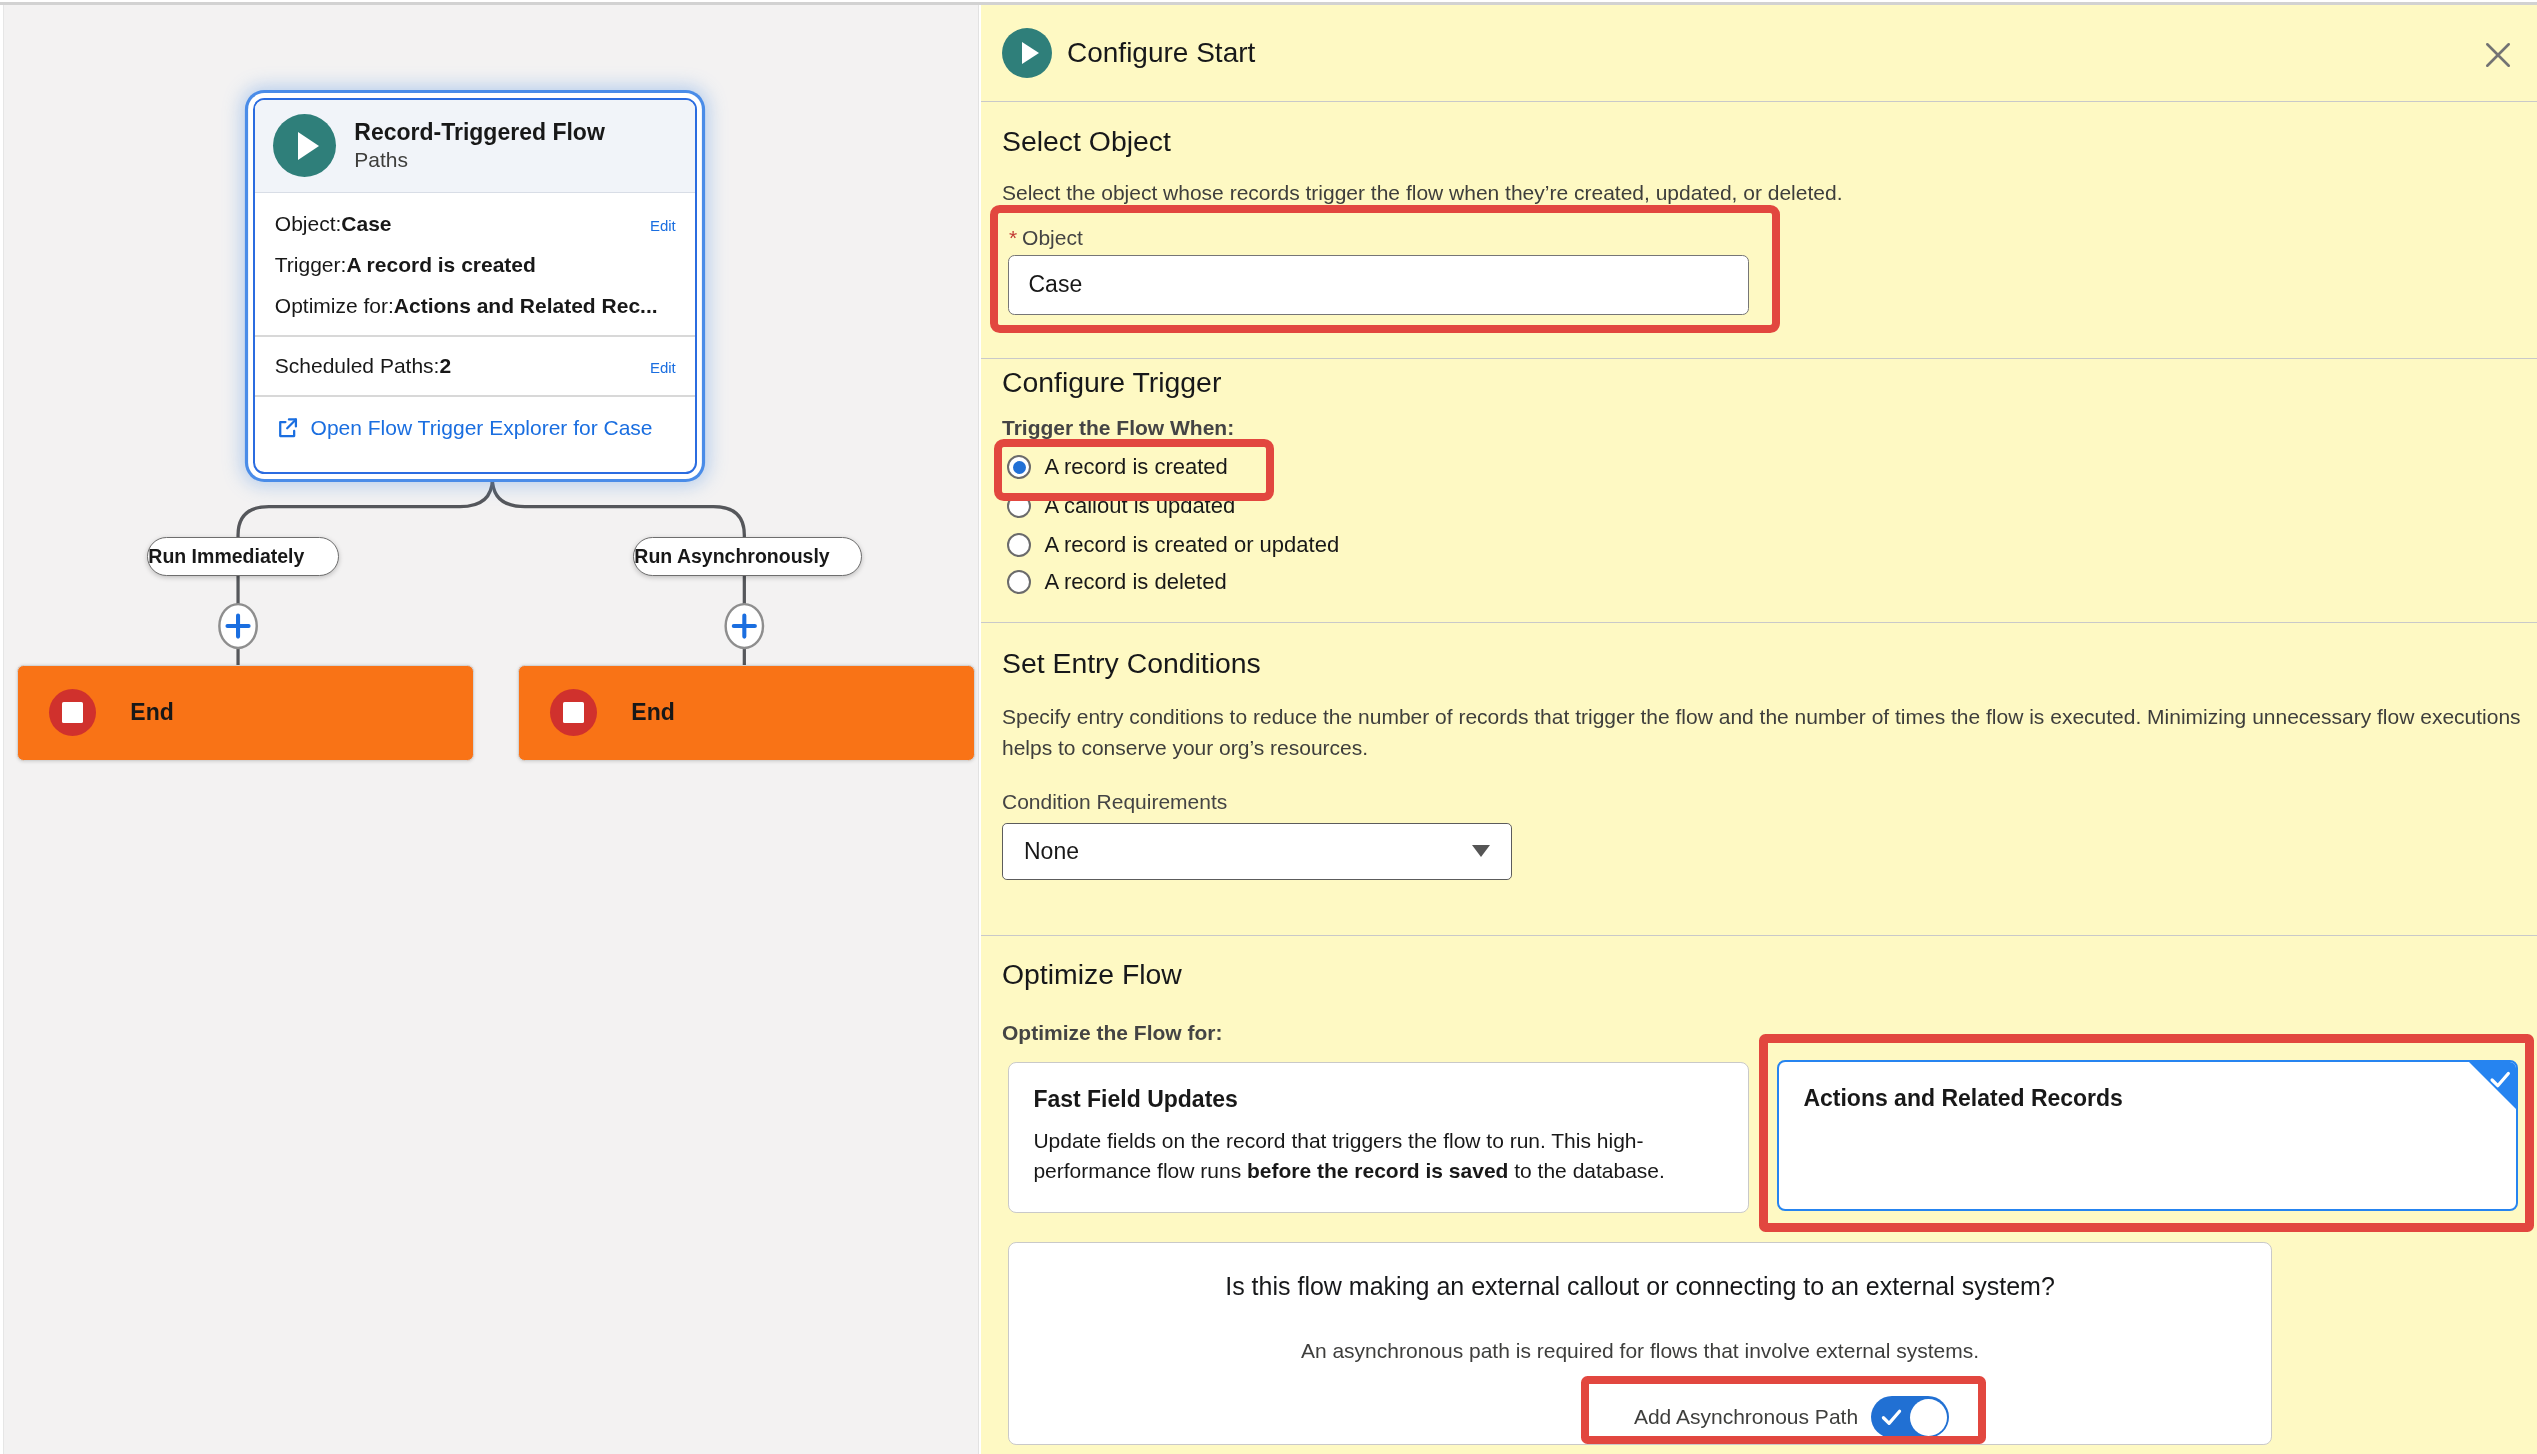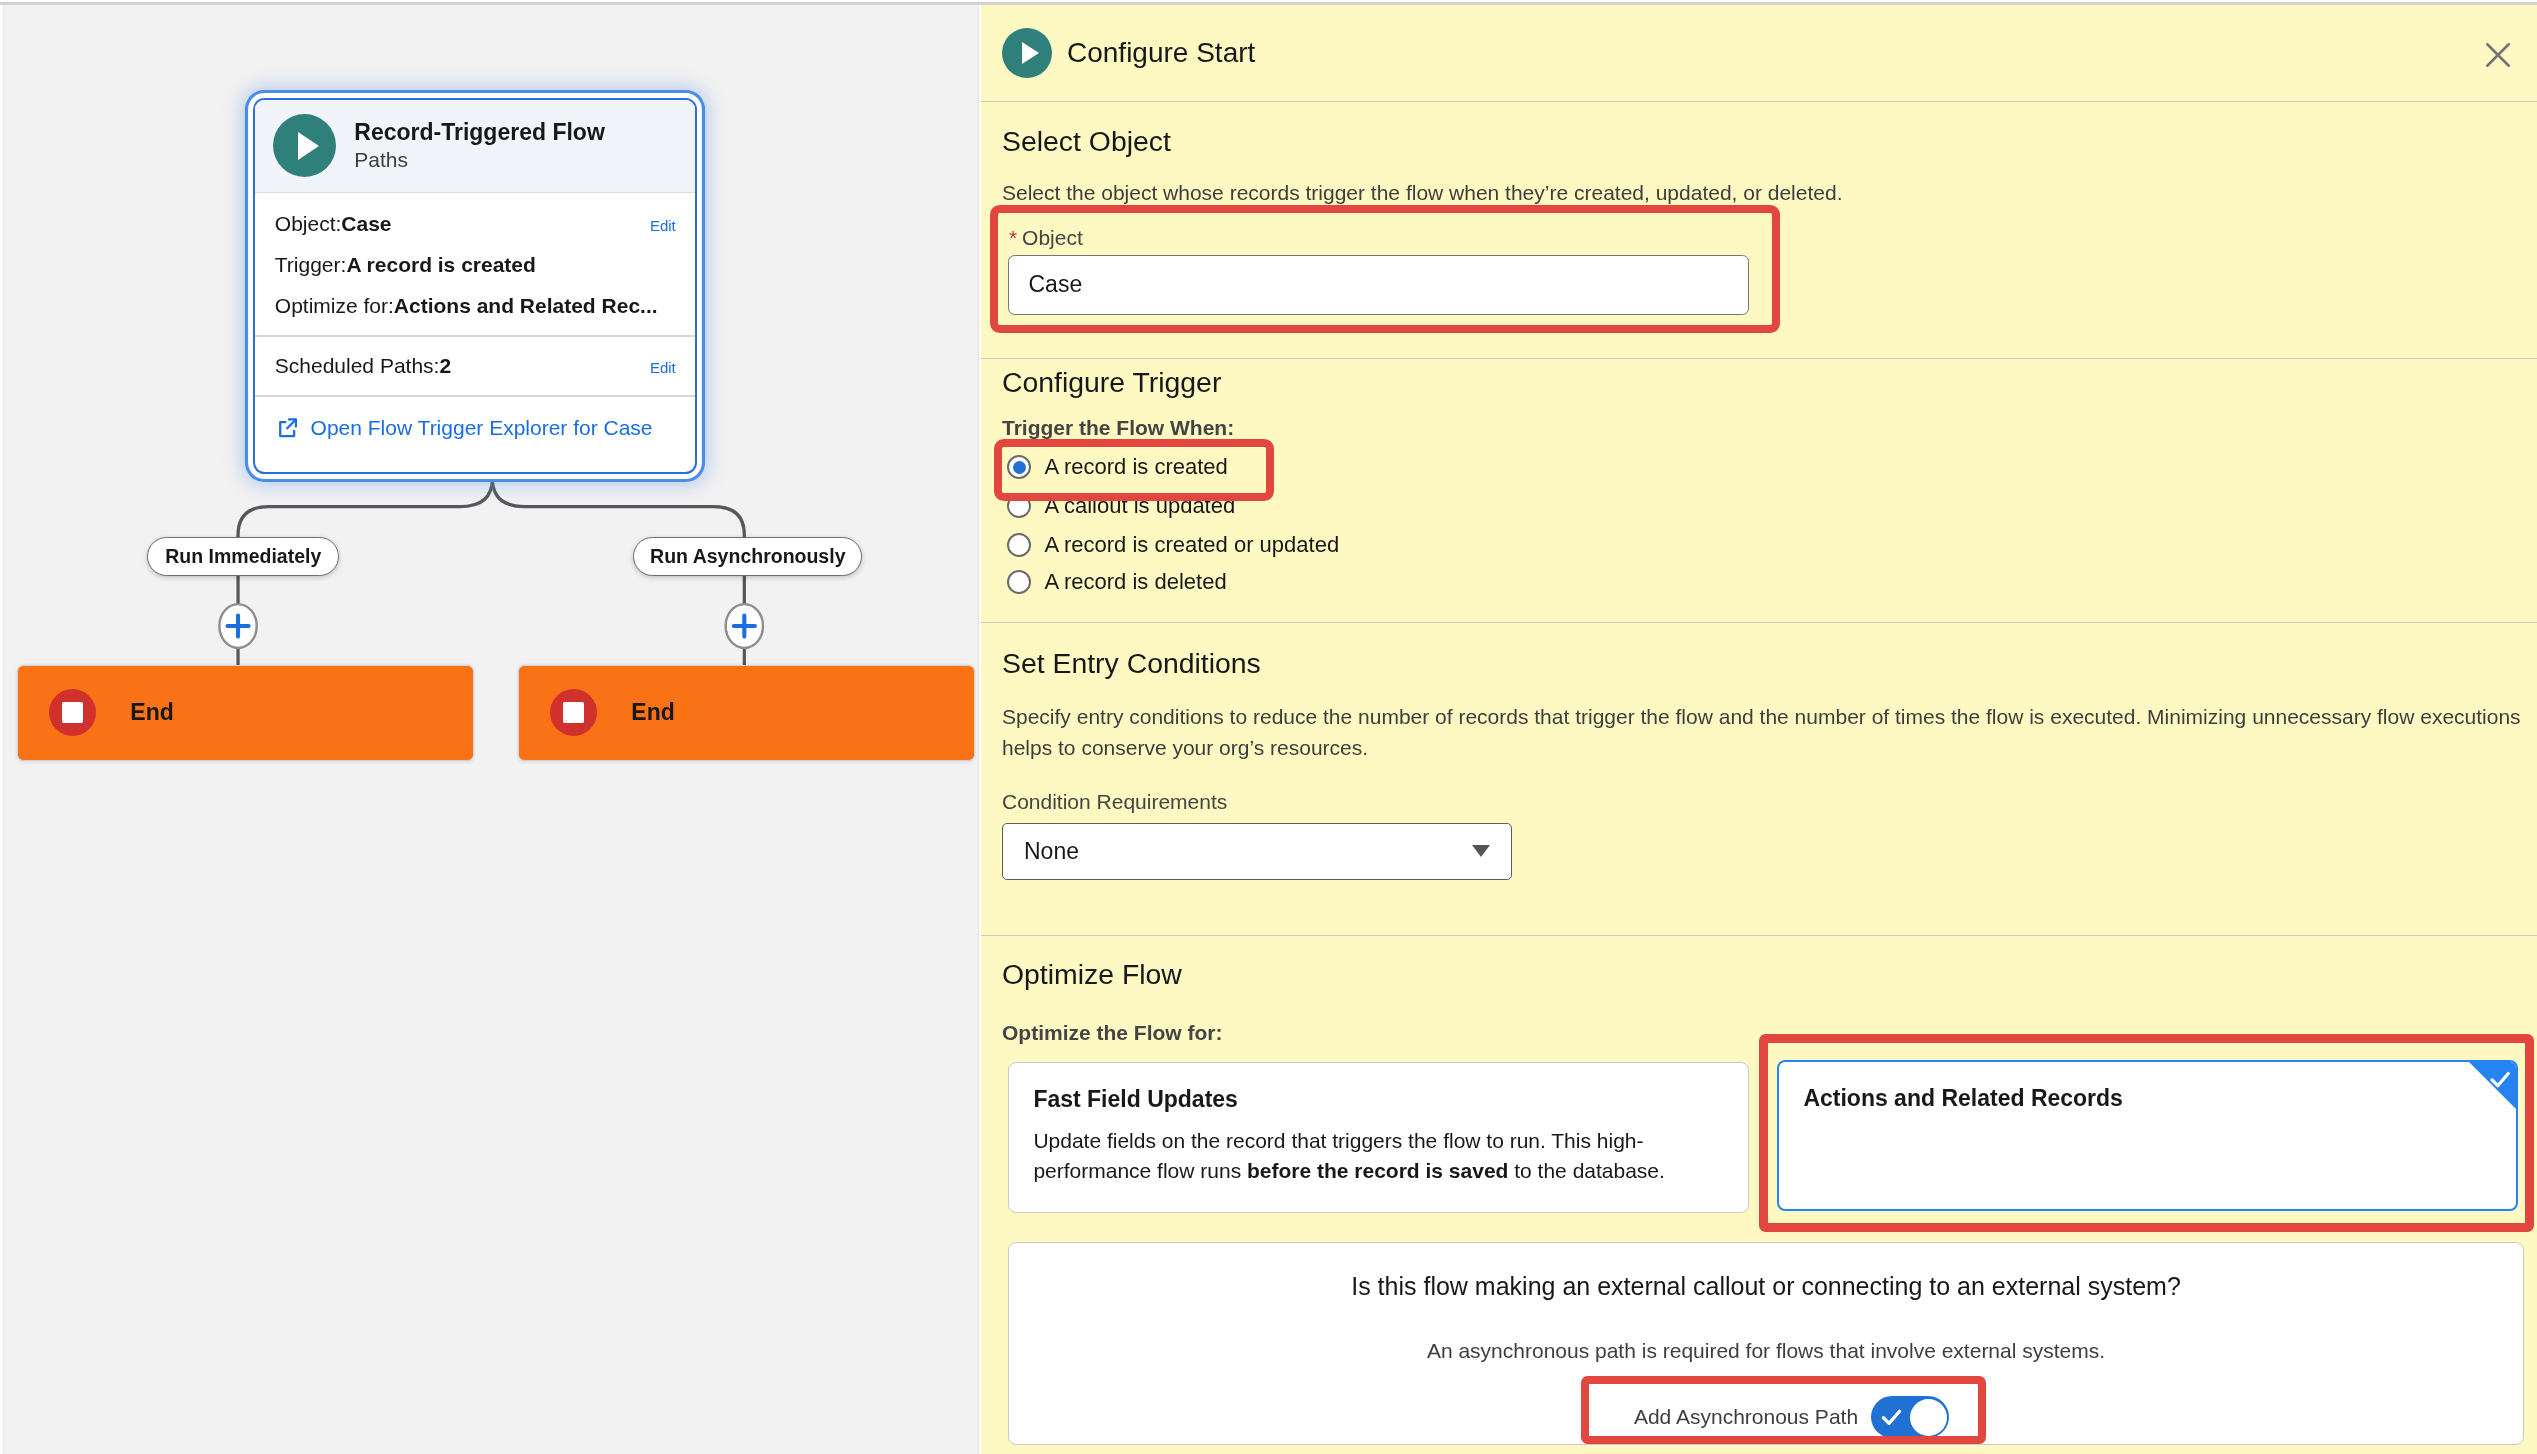--- a/index.html
+++ b/index.html
@@ -40,21 +40,21 @@
   .node-row { display:flex; align-items:baseline; padding:0 19.5px; margin-top:17px; font-size:21px; }
   .node-row b { font-weight:bold; }
   .edit-link { margin-left:auto; color:#1a6ee0; font-size:15px; text-decoration:none; }
   .node-div { height:1.6px; background:#d8d8d8; margin-top:17px; }
   .explorer-row { display:flex; align-items:center; gap:11.4px; padding:19.5px 19.5px 0 19.5px; }
   .explorer-row a { color:#1a6ee0; font-size:21px; text-decoration:none; }
 
   
   .pill {
     position:absolute; height:39px; background:#fff; border:1.6px solid #6e6e6e; border-radius:21px;
-    display:flex; align-items:center; justify-content:center;
+    display:flex; align-items:center; 
     font-size:19.5px; font-weight:bold; box-shadow:0 1.6px 4.9px rgba(0,0,0,.22);
   }
   .pill-left  { left:143px; top:532px; width:192px; }
   .pill-right { left:629px; top:532px; width:229px; }
 
   
   .end-node {
     position:absolute; top:660px; width:457px; height:96px; background:#f97316;
     border:1.6px solid #d4d4d4; border-radius:6.5px; box-shadow:0 0.8px 3.3px rgba(0,0,0,.12);
     display:flex; align-items:center; gap:34px; padding-left:31px;
@@ -106,21 +106,21 @@
     padding:23px 24.4px; width:741px; height:151px; cursor:pointer;
   }
   .opt-card.selected { border:2.4px solid #2684f0; overflow:hidden; }
   .opt-title { font-size:23px; font-weight:bold; margin-bottom:13px; }
   .opt-desc { font-size:21px; color:#181818; line-height:30px; }
   .sel-corner { position:absolute; top:0; right:0; width:0; height:0;
     border-top:47px solid #2684f0; border-left:47px solid transparent; }
   .sel-check { position:absolute; top:4.9px; right:4.1px; }
 
   .info-box {
-    position:absolute; left:27px; top:1237px; width:1516px; height:203px;
+    position:absolute; left:27px; top:1237px; width:1264px; height:203px;
     border:1.6px solid #c9c9c9; border-radius:8.1px; background:#fff;
   }
   .info-q { position:absolute; top:29px; left:0; width:100%; text-align:center; font-size:25px; color:#17181a; }
   .info-note { position:absolute; top:96px; left:0; width:100%; text-align:center; font-size:21px; color:#3e3e3c; }
   .toggle-row { position:absolute; left:580px; top:141px; width:405px; height:67px;
     display:flex; align-items:center; justify-content:center; gap:13px; }
   .toggle-label { font-size:21px; color:#3e3e3c; }
   .toggle { position:relative; width:78px; height:42px; border-radius:21px; background:#2170d3; cursor:pointer; flex:none; }
   .toggle .knob { position:absolute; right:2.4px; top:2.4px; width:37px; height:37px; border-radius:50%; background:#fff; }
   .toggle svg { position:absolute; left:9.8px; top:11.4px; }

